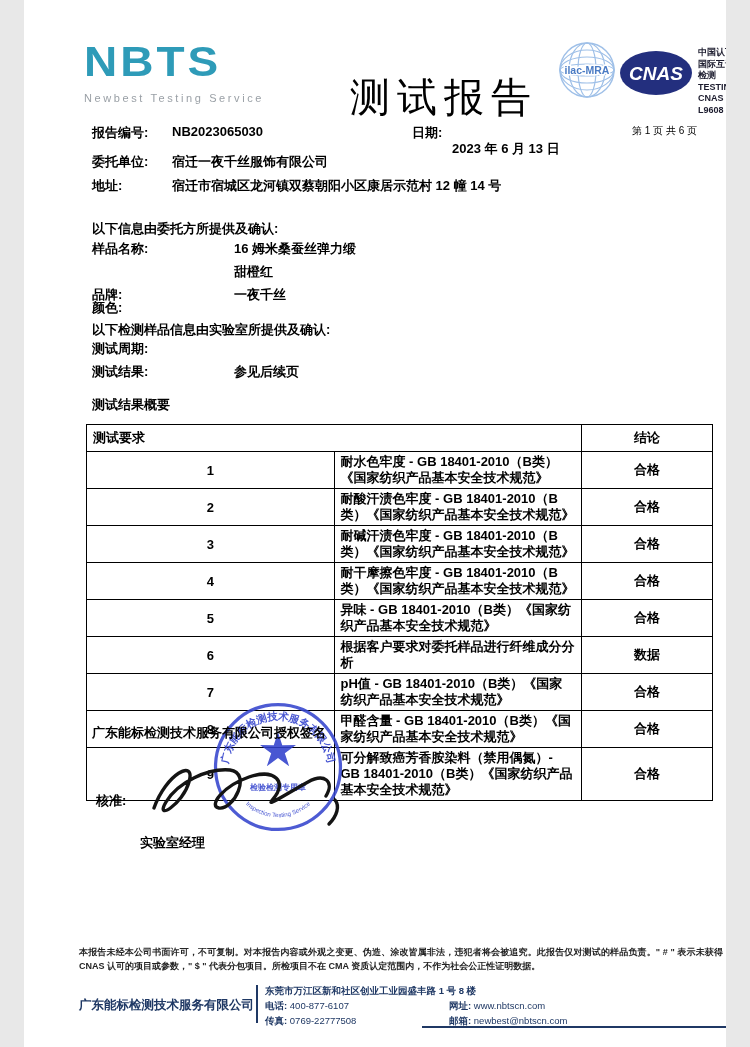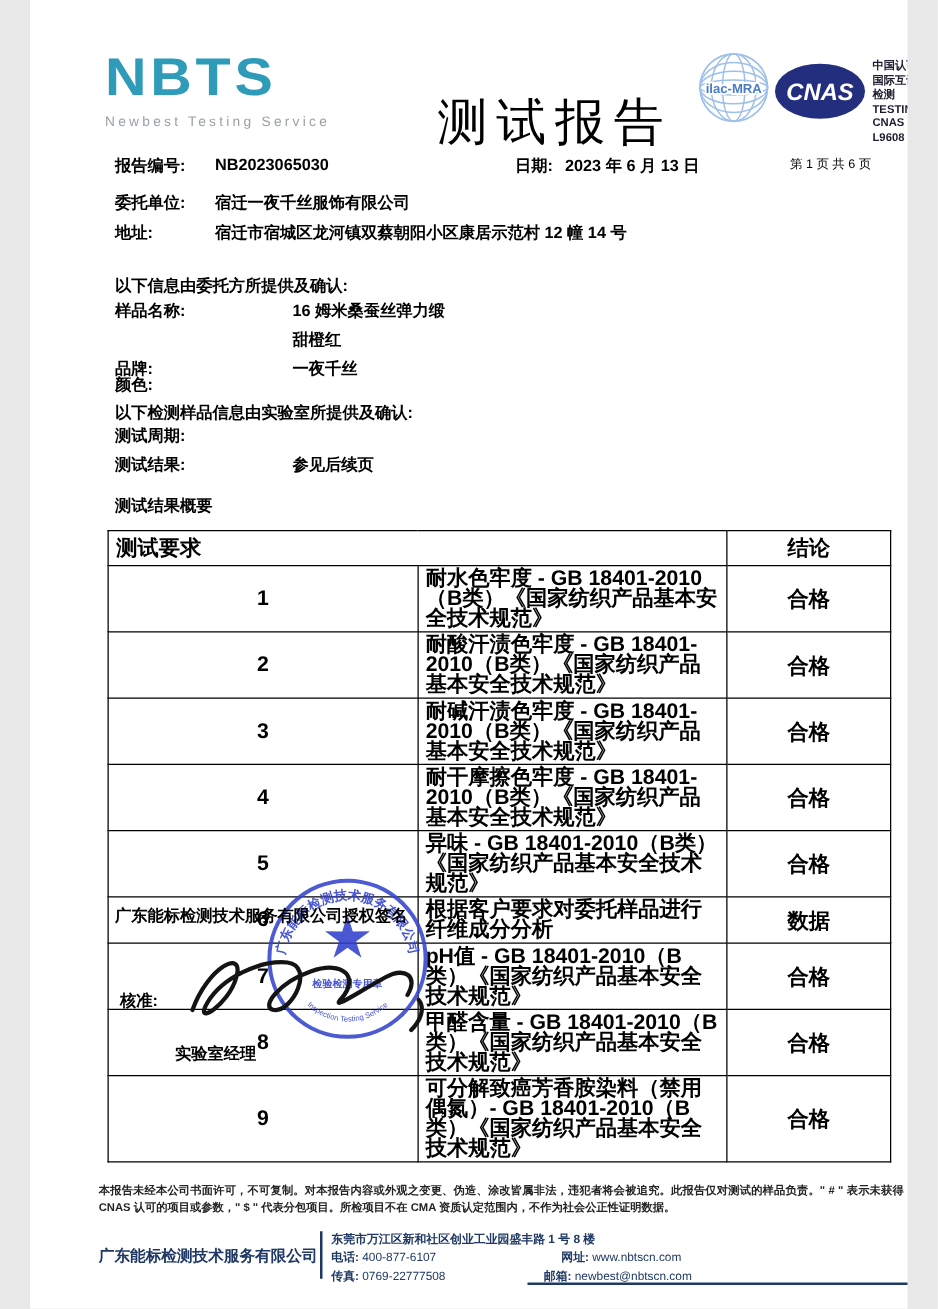--- a/index.html
+++ b/index.html
@@ -18,21 +18,21 @@
 
   
   .report-title{font-size:40px;font-weight:normal;letter-spacing:7px;text-align:center;}
 
   
   .cnas-lines span{display:block;font-size:9px;font-weight:bold;color:#1c1c2e;line-height:11.5px;}
 
   
   table.results{border-collapse:collapse;width:627px;table-layout:fixed;}
   table.results th, table.results td{
-    border:1.6px solid #000;font-size:17px;font-weight:bold;padding:2px 6px;vertical-align:middle;
+    border:1.6px solid #000;font-size:13px;font-weight:bold;padding:2px 6px;vertical-align:middle;
   }
   table.results th{text-align:left;height:22px;}
   table.results th.con{text-align:center;}
   td.num{text-align:center;width:38px;}
   td.req{width:452px;line-height:16px;}
   td.con{text-align:center;width:118px;}
   tr.r{height:24px;}
   tr.r9{height:40px;}
 
   
@@ -77,21 +77,21 @@
   <div class="abs cnas-lines" style="left:674px;top:47px;">
     <span>中国认可</span>
     <span>国际互认检测</span>
     <span>TESTING</span>
     <span>CNAS L9608</span>
   </div>
 
   <span class="abs lbl" style="left:68px;top:124px;">报告编号:</span>
   <span class="abs val" style="left:148px;top:124px;">NB2023065030</span>
   <span class="abs lbl" style="left:388px;top:124px;">日期:</span>
-  <span class="abs val" style="left:428px;top:124px;">2023 年 6 月 13 日</span>
+  <span class="abs val" style="left:428px;top:140px;">2023 年 6 月 13 日</span>
   <span class="abs" style="left:608px;top:124px;font-size:10px;">第 1 页  共 6 页</span>
 
   <span class="abs lbl" style="left:68px;top:153px;">委托单位:</span>
   <span class="abs val" style="left:148px;top:153px;">宿迁一夜千丝服饰有限公司</span>
   <span class="abs lbl" style="left:68px;top:177px;">地址:</span>
   <span class="abs val" style="left:148px;top:177px;">宿迁市宿城区龙河镇双蔡朝阳小区康居示范村 12 幢 14 号</span>
 
   <span class="abs heading" style="left:68px;top:220px;">以下信息由委托方所提供及确认:</span>
   <span class="abs lbl" style="left:68px;top:240px;">样品名称:</span>
   <span class="abs val" style="left:210px;top:240px;">16 姆米桑蚕丝弹力缎</span>
@@ -207,19 +207,19 @@
     <span>400-877-6107</span>
   </div>
   <div class="abs f-small" style="left:425px;top:1000px;">
     <b>网址:</b>
     <span>www.nbtscn.com</span>
   </div>
   <div class="abs f-small" style="left:241px;top:1015px;">
     <b>传真:</b>
     <span>0769-22777508</span>
   </div>
-  <div class="abs f-small" style="left:411px;top:1015px;">
+  <div class="abs f-small" style="left:425px;top:1015px;">
     <b>邮箱:</b>
     <span>newbest@nbtscn.com</span>
   </div>
   <div class="abs hline" style="left:398px;top:1026px;width:312px;"></div>
 
 </div>
 
 </body></html>

